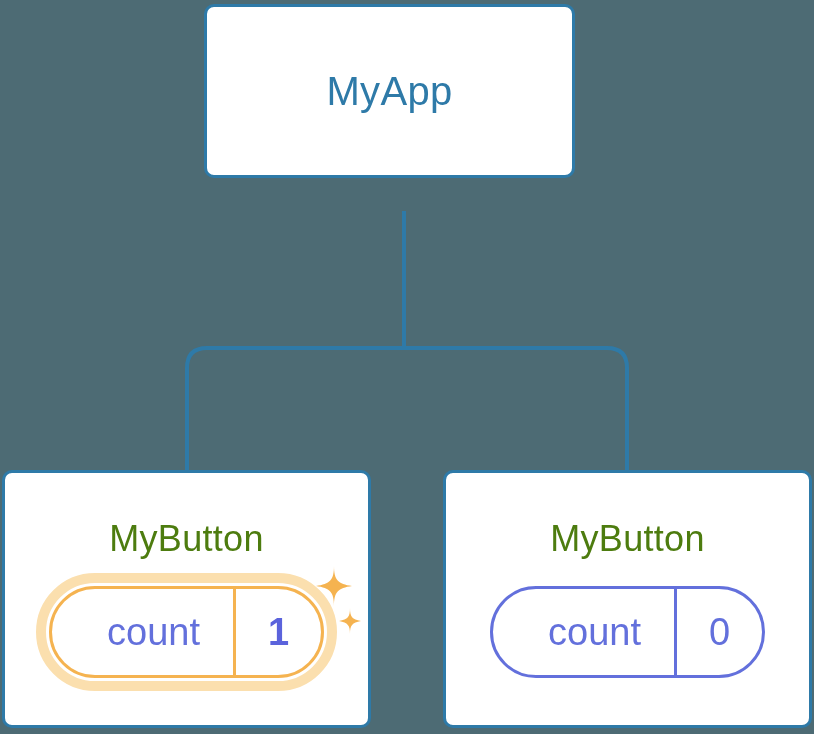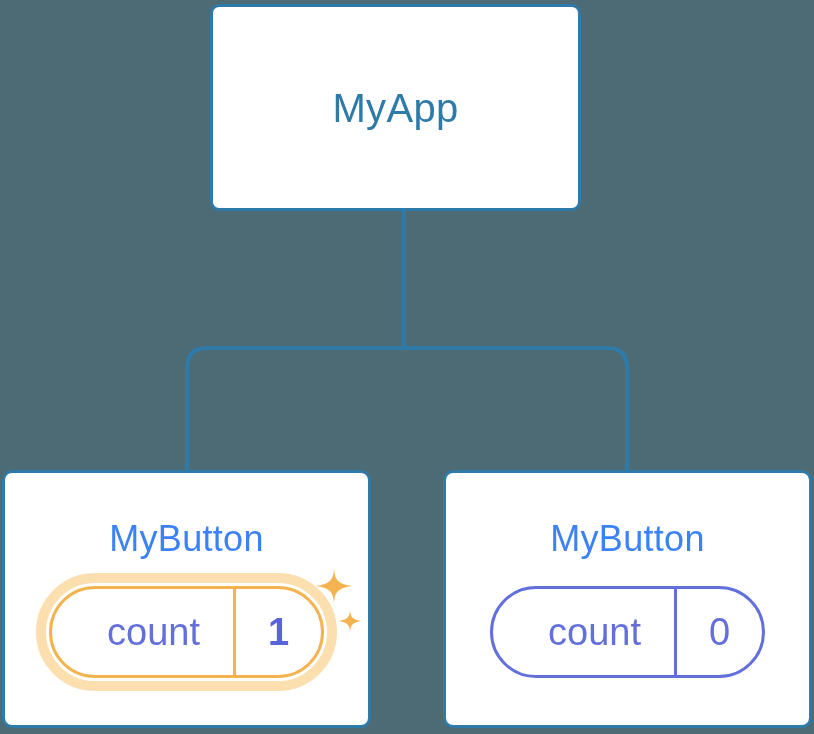--- a/index.html
+++ b/index.html
@@ -40,28 +40,27 @@
     position: absolute;
     background: #ffffff;
     border: 3px solid #2e7aa8;
     border-radius: 10px;
     box-sizing: border-box;
     z-index: 2;
   }
 
   
   #app-card {
-    left: 210px;
+    left: 204px;
     top: 4px;
     width: 371px;
-    height: 207px;
+    height: 174px;
     display: flex;
     align-items: center;
     justify-content: center;
-    border-radius: 9px;
   }
   .app-title {
     font-size: 40px;
     color: #2e7aa8;
     letter-spacing: 0.3px;
     line-height: 1;
   }
 
   
   .child-card {
@@ -71,21 +70,21 @@
     display: flex;
     flex-direction: column;
     align-items: center;
     overflow: visible;
   }
   #button-card-left  { left: 2px; }
   #button-card-right { left: 443px; }
 
   .child-title {
     font-size: 36px;
-    color: #3b82f6;
+    color: #4d7c0f;
     line-height: 1;
     margin-top: 48px;
     letter-spacing: 0.3px;
   }
 
   
   .pill-wrap {
     position: relative;
     margin-top: 29px;
     display: flex;

